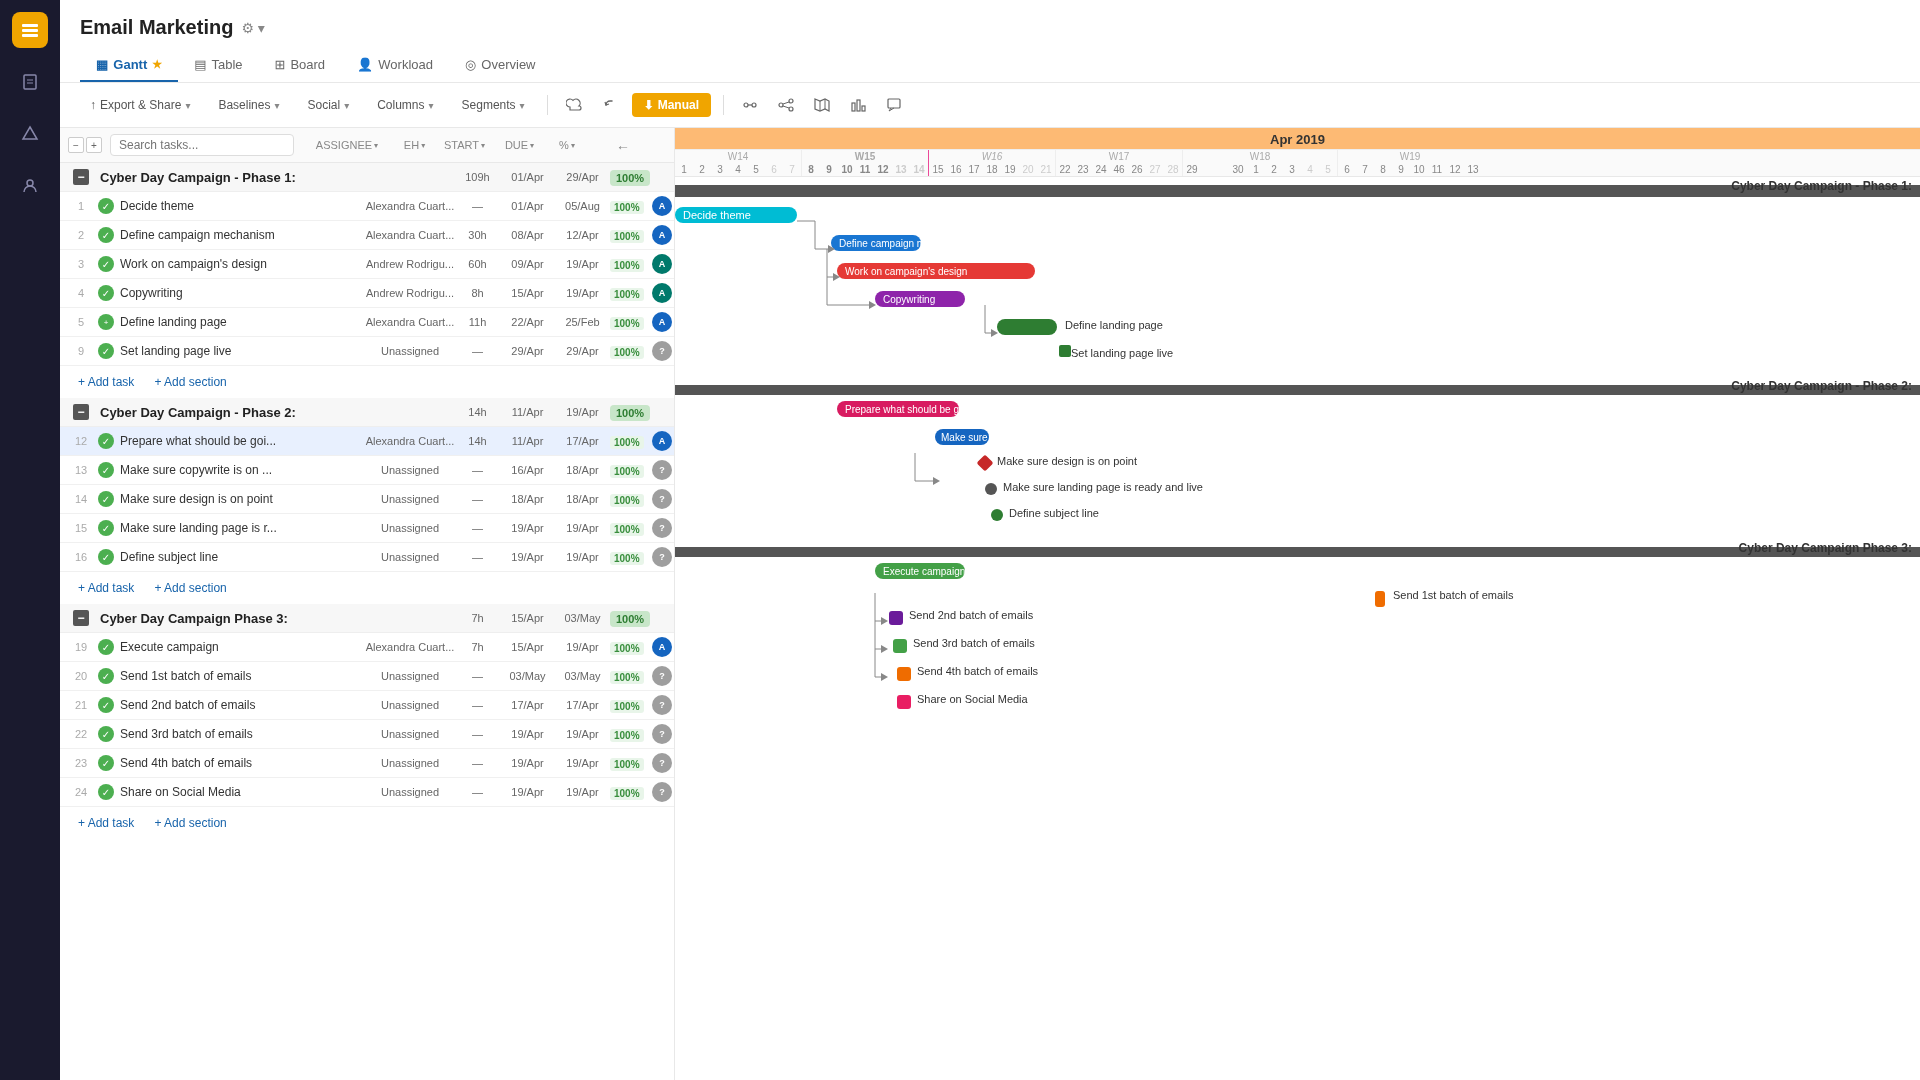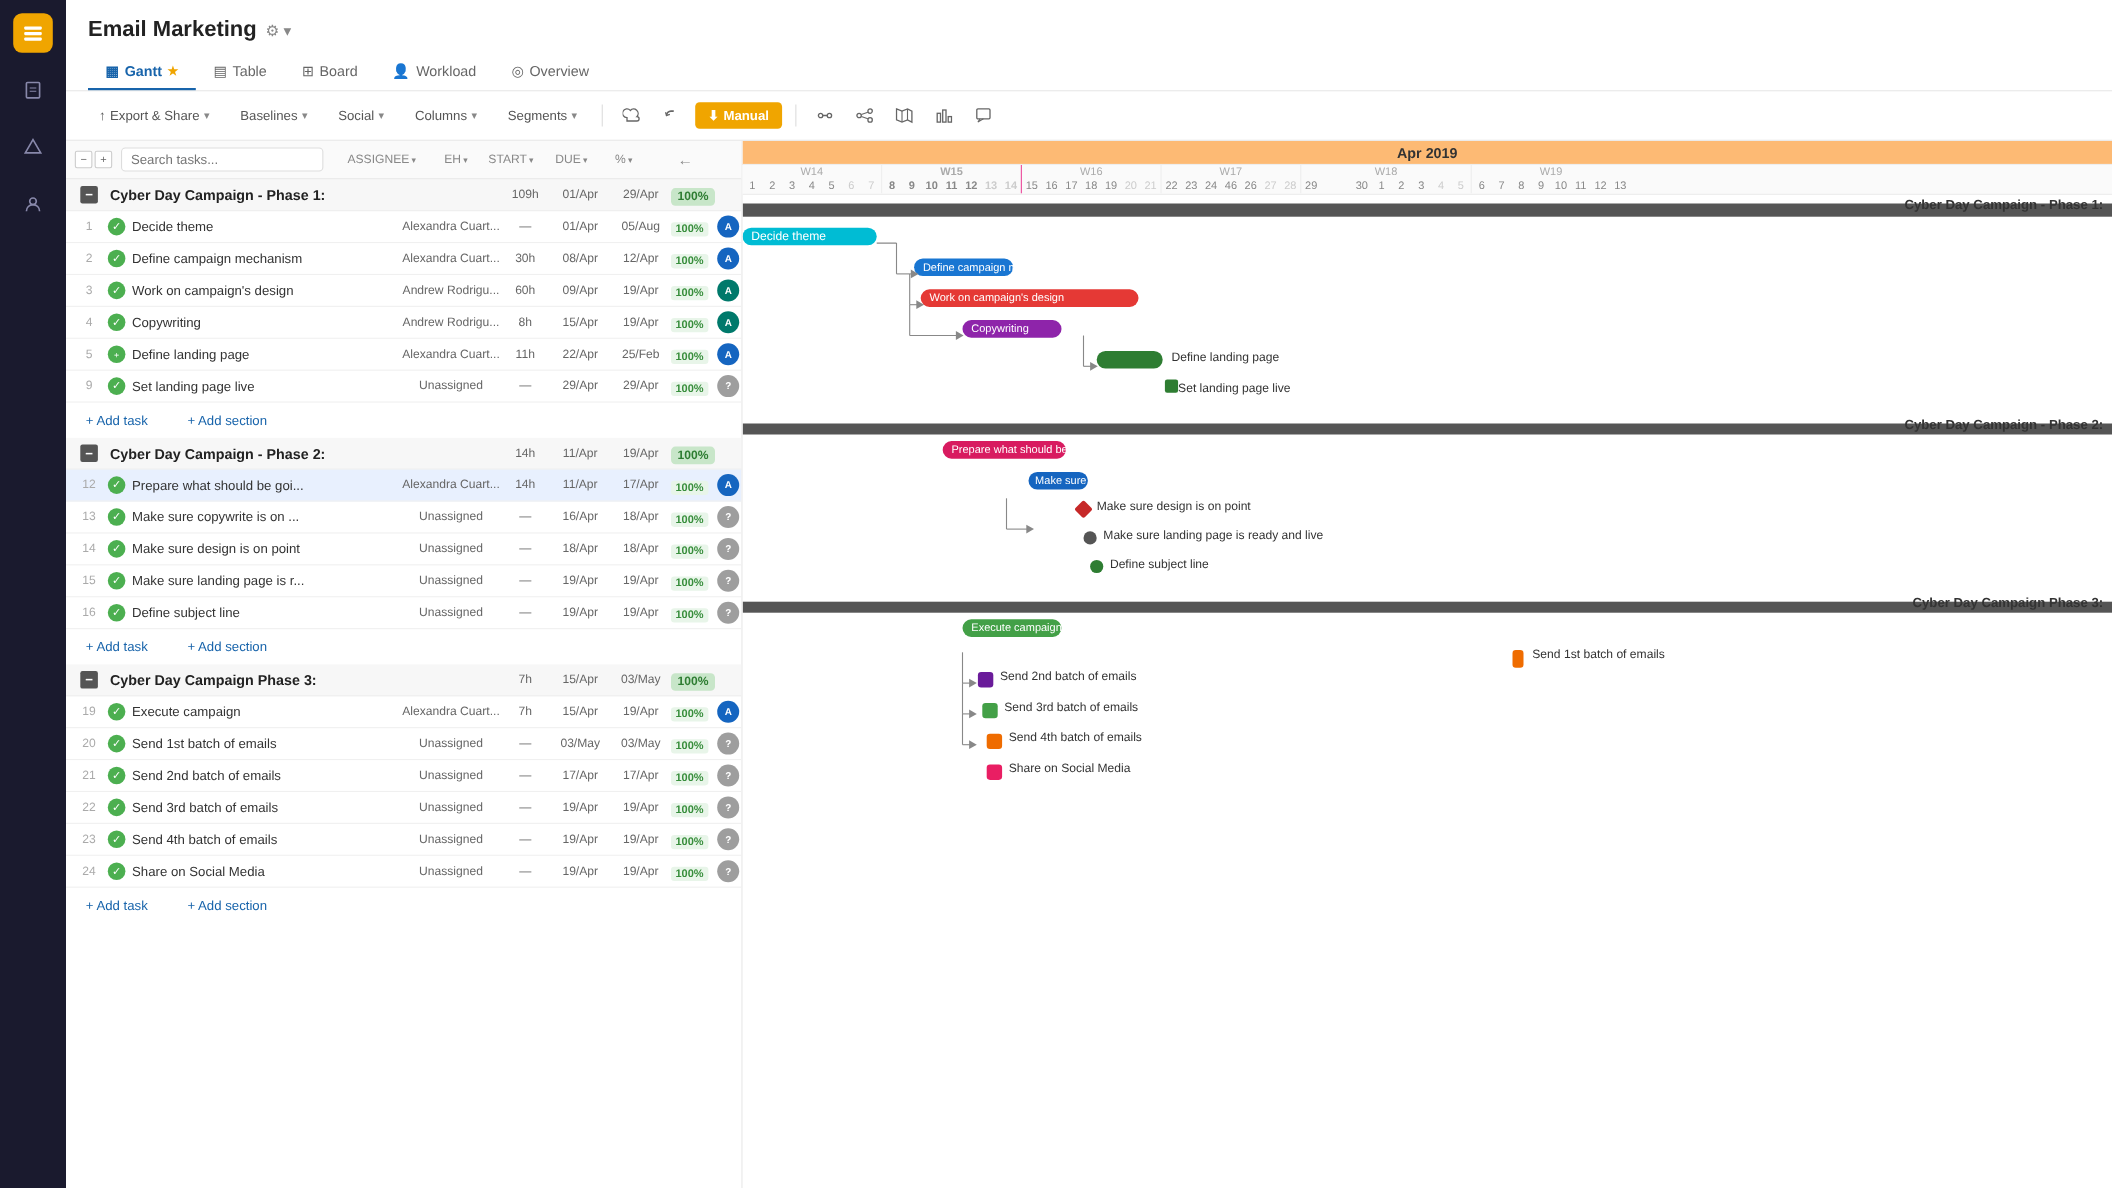--- a/index.html
+++ b/index.html
@@ -77,21 +77,21 @@
     .task-due { width: 55px; font-size: 11px; color: #666; text-align: center; }
     .task-pct { width: 40px; }
     .task-action { width: 24px; display: flex; align-items: center; justify-content: center; }
     .avatar { width: 20px; height: 20px; border-radius: 50%; display: flex; align-items: center; justify-content: center; font-size: 9px; color: #fff; font-weight: 600; }
     .av-blue { background: #1565c0; }
     .av-teal { background: #00796b; }
     .av-gray { background: #9e9e9e; }
     .task-pct-badge { background: #e8f5e9; color: #388e3c; border-radius: 3px; padding: 1px 4px; font-size: 10px; font-weight: 600; }
 
     
-    .add-row { display: flex; align-items: center; gap: 24px; padding: 6px 12px; }
+    .add-row { display: flex; align-items: center; gap: 8px; padding: 6px 12px; }
     .add-btn { display: flex; align-items: center; gap: 4px; font-size: 12px; color: #1864ab; cursor: pointer; padding: 3px 6px; border-radius: 4px; }
 
     
     .gantt-panel { flex: 1; overflow: hidden; display: flex; flex-direction: column; }
     .gantt-header { border-bottom: 1px solid #e8e8e8; background: #fafafa; }
     .gantt-back-btn { display: flex; align-items: center; justify-content: center; width: 24px; cursor: pointer; color: #888; }
 
     
     .gantt-body { flex: 1; overflow-y: auto; overflow-x: hidden; position: relative; }
 
@@ -656,21 +656,21 @@
                 <div style="width:18px;text-align:center;color:#888;padding:1px 0;">9</div>
                 <div style="width:18px;text-align:center;color:#888;padding:1px 0;">10</div>
                 <div style="width:18px;text-align:center;color:#888;padding:1px 0;">11</div>
                 <div style="width:18px;text-align:center;color:#888;padding:1px 0;">12</div>
                 <div style="width:18px;text-align:center;color:#ccc;padding:1px 0;">13</div>
                 <div style="width:18px;text-align:center;color:#ccc;padding:1px 0;">14</div>
               </div>
             </div>
 
             <div style="display:flex; flex-direction:column; border-right:1px solid #eee;">
-              <div style="text-align:center; color:#aaa; padding:1px 4px; font-size:10px;">W16</div>
+              <div style="text-align:center; color:#aaa; padding:1px 4px; font-size:10px;font-style:italic;">W16</div>
               <div style="display:flex;">
                 <div style="width:18px;text-align:center;color:#888;padding:1px 0;">15</div>
                 <div style="width:18px;text-align:center;color:#888;padding:1px 0;">16</div>
                 <div style="width:18px;text-align:center;color:#888;padding:1px 0;">17</div>
                 <div style="width:18px;text-align:center;color:#888;padding:1px 0;">18</div>
                 <div style="width:18px;text-align:center;color:#888;padding:1px 0;">19</div>
                 <div style="width:18px;text-align:center;color:#ccc;padding:1px 0;">20</div>
                 <div style="width:18px;text-align:center;color:#ccc;padding:1px 0;">21</div>
               </div>
             </div>
@@ -778,21 +778,21 @@
             <div style="position:absolute; top:142px; left:322px; width:60px; height:16px; background:#2e7d32; border-radius:8px; display:flex; align-items:center; padding:0 6px;">
             </div>
             <div style="position:absolute; top:142px; left:390px; font-size:11px; color:#333; white-space:nowrap;">Define landing page</div>
 
             <div style="position:absolute; top:170px; left:396px; font-size:11px; color:#333; white-space:nowrap;">Set landing page live</div>
             <div style="position:absolute; top:168px; left:384px; width:12px; height:12px; background:#2e7d32; border-radius:2px;"></div>
 
             <div style="position:absolute; top:208px; left:0; right:0; height:10px; background:#555; border-radius:0;"></div>
             <div class="section-gantt-label" style="right:8px; top:202px;">Cyber Day Campaign - Phase 2:</div>
 
-            <div style="position:absolute; top:224px; left:162px; width:112px; height:16px; background:#d81b60; border-radius:8px; display:flex; align-items:center; padding:0 8px;margin-left:20px;">
+            <div style="position:absolute; top:224px; left:162px; width:122px; height:16px; background:#d81b60; border-radius:8px; display:flex; align-items:center; padding:0 8px;">
               <span style="font-size:10px; color:#fff; white-space:nowrap;">Prepare what should be going live first</span>
             </div>
 
             <div style="position:absolute; top:252px; left:260px; width:54px; height:16px; background:#1565c0; border-radius:8px; display:flex; align-items:center; padding:0 6px;">
               <span style="font-size:10px; color:#fff; white-space:nowrap;">Make sure copywrite is on point</span>
             </div>
 
             <div style="position:absolute; top:280px; left:304px; width:12px; height:12px; background:#c62828; transform:rotate(45deg); border-radius:2px;"></div>
             <div style="position:absolute; top:278px; left:322px; font-size:11px; color:#333; white-space:nowrap;">Make sure design is on point</div>
 

